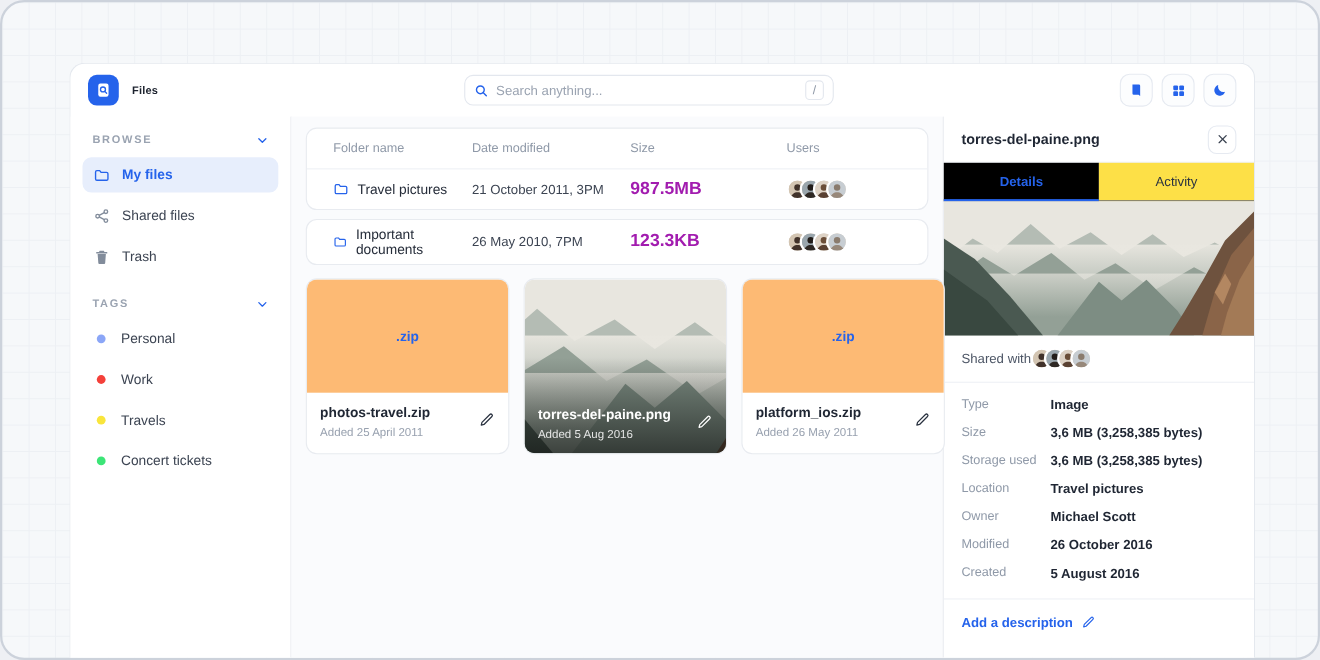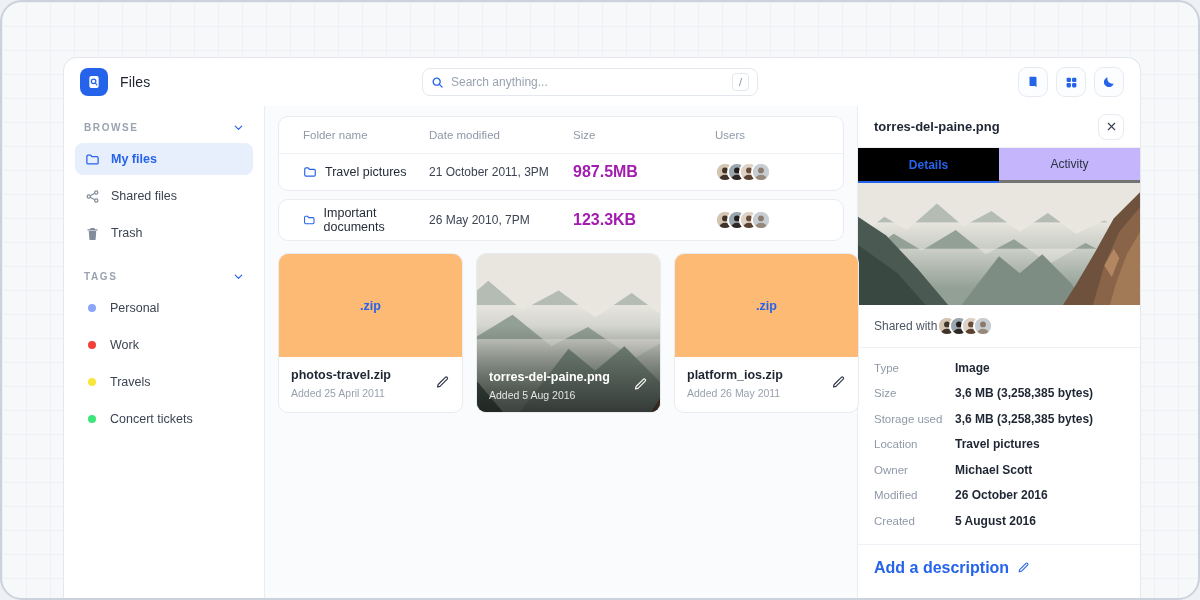--- a/index.html
+++ b/index.html
@@ -30,21 +30,21 @@
     border-radius:14px 14px 0 0;
     display:flex; flex-direction:column;
     overflow:hidden;
   }
   
   .header { height:48px; display:flex; align-items:center; padding:0 16px; position:relative; flex:0 0 auto; }
   .logo {
     width:28px; height:28px; border-radius:8px; background:#2563eb;
     display:flex; align-items:center; justify-content:center; flex:0 0 auto;
   }
-  .app-title { font-size:14px; font-weight:normal; color:#1c222e; margin-left:12px; letter-spacing:.2px; }
+  .app-title { font-size:10px; font-weight:bold; color:#1c222e; margin-left:12px; letter-spacing:.2px; }
   .search {
     position:absolute; left:358px; width:336px; height:28px;
     border:1px solid #e3e7ee; border-radius:8px; background:#fff;
     display:flex; align-items:center; padding:0 8px; gap:7px;
   }
   .search input {
     border:none; outline:none; flex:1; font-size:12px; color:#3c4452;
     font-family:"Liberation Sans", sans-serif; background:transparent;
   }
   .search input::placeholder { color:#9aa3b1; }
@@ -113,33 +113,33 @@
   .panel { width:283px; flex:0 0 auto; border-left:1px solid #e9ecf1; background:#fff; display:flex; flex-direction:column; }
   .panel-head { height:42px; display:flex; align-items:center; justify-content:space-between; padding:0 16px; border-bottom:1px solid #eef1f5; }
   .panel-title { font-size:13px; font-weight:bold; color:#1f2633; }
   .close-btn {
     width:26px; height:26px; border:1px solid #e6eaf1; border-radius:8px; background:#fff;
     display:flex; align-items:center; justify-content:center; cursor:pointer; color:#3c4452; font-size:12px;
   }
   .tabs { display:flex; height:35px; flex:0 0 auto; }
   .tab {
     flex:1; display:flex; align-items:center; justify-content:center; font-size:12px; color:#2a3240;
-    background:#c4b5fd; border-bottom:3px solid #737373; cursor:pointer;
+    background:#fde047; border-bottom:1px solid #737373; cursor:pointer;
   }
   .tab.active { background:#000000; color:#2563eb; font-weight:bold; border-bottom:2px solid #2563eb; }
   .preview { height:122px; flex:0 0 auto; }
   .preview svg { width:100%; height:100%; display:block; }
   .shared { display:flex; align-items:center; padding:11px 16px; border-bottom:1px solid #eef1f5; }
   .shared-label { font-size:12px; color:#4c5565; }
   .details { padding:7px 16px 10px; border-bottom:1px solid #eef1f5; }
   .d-row { display:flex; align-items:center; height:25.5px; }
   .d-key { width:81px; flex:0 0 auto; font-size:11.5px; color:#8f99a8; }
   .d-val { font-size:12px; font-weight:bold; color:#1f2633; }
   .add-desc { padding:14px 16px; display:flex; align-items:center; gap:8px; cursor:pointer; }
-  .add-desc span { color:#2563eb; font-size:16px; font-weight:bold; }
+  .add-desc span { color:#2563eb; font-size:12px; font-weight:bold; }
   .chev { flex:0 0 auto; }
   .hidden-defs { position:absolute; width:0; height:0; overflow:hidden; }
 </style>
 </head>
 <body>
 
 <svg class="hidden-defs" xmlns="http://www.w3.org/2000/svg" aria-hidden="true">
   <defs>
     <linearGradient id="fogG" x1="0" y1="0" x2="0" y2="1">
       <stop offset="0" stop-color="#e9e7e0" stop-opacity=".95"></stop>

